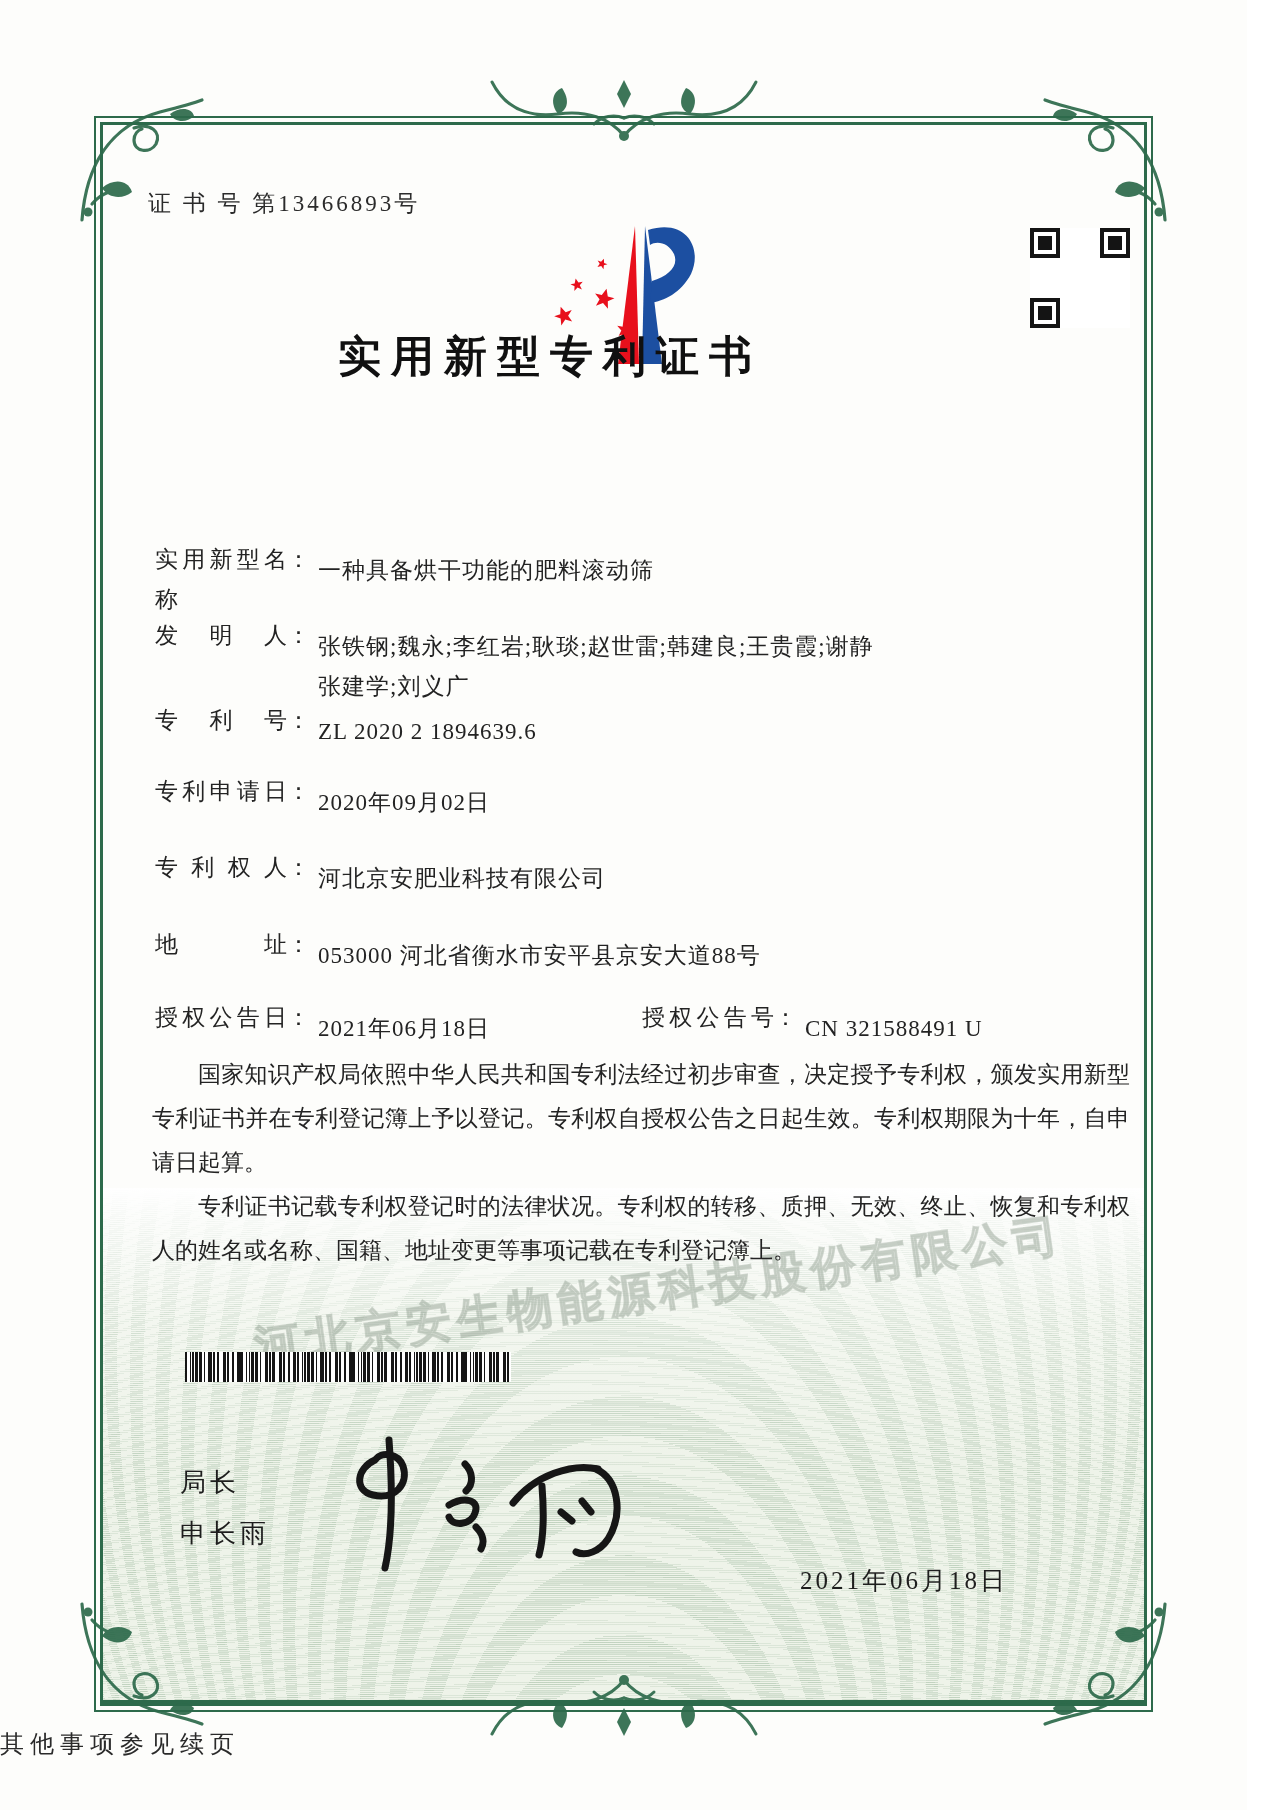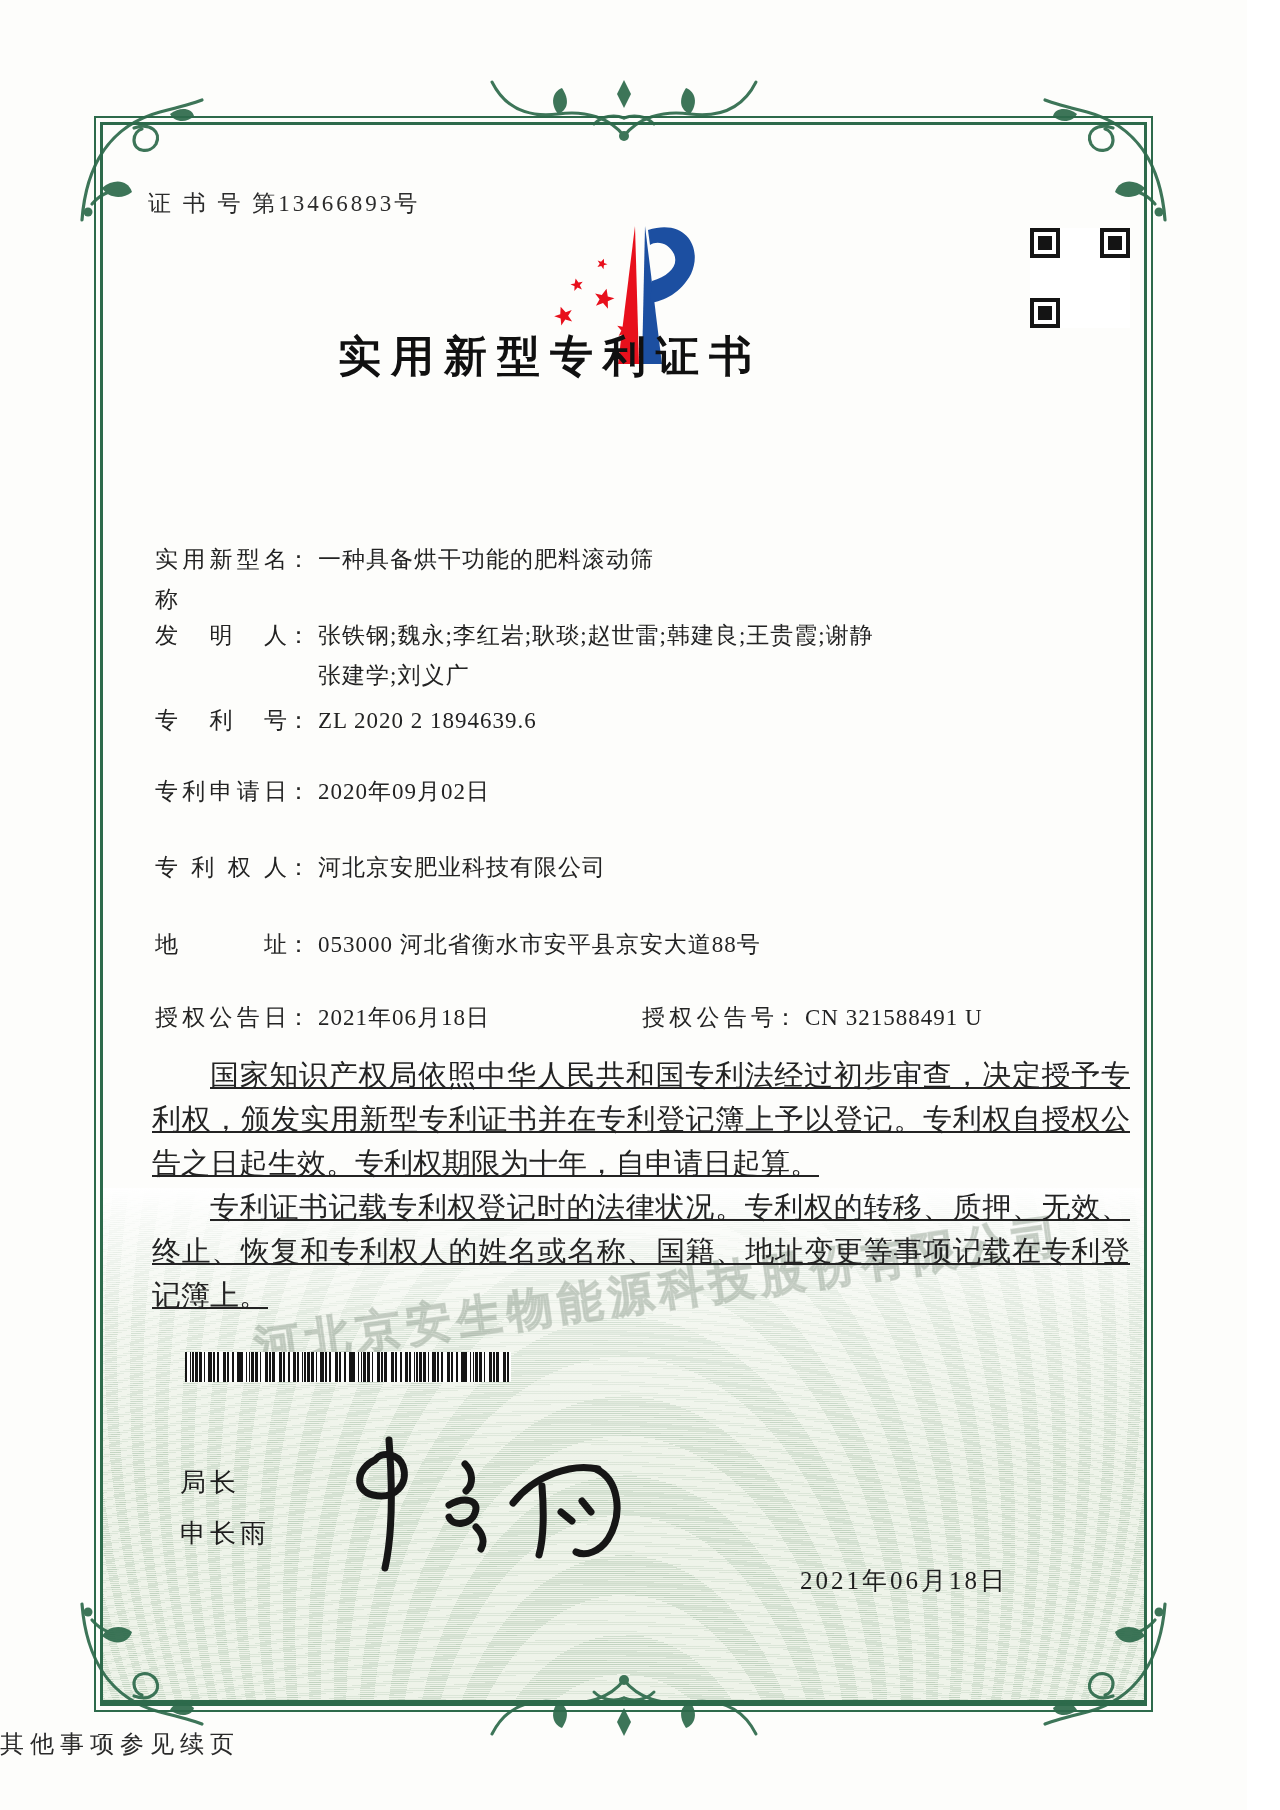--- a/index.html
+++ b/index.html
@@ -38,25 +38,25 @@
       background-size:13px 13px, 9px 9px;background-blend-mode:lighten;}
   .qr .finder{position:absolute;width:22px;height:22px;border:4px solid #141414;background:#fff;box-sizing:content-box;}
   .qr .finder::after{content:"";position:absolute;inset:4px;background:#141414;}
   .qr .f-tl{left:0;top:0;} .qr .f-tr{right:0;top:0;} .qr .f-bl{left:0;bottom:0;}
   .title{position:absolute;left:150px;top:331px;width:800px;text-align:center;z-index:2;
          font-size:43px;font-weight:700;letter-spacing:10px;color:#101010;line-height:1.2;margin:0;}
   
   .row{position:absolute;left:155px;right:100px;display:flex;align-items:flex-start;z-index:2;font-size:23px;line-height:40px;}
   .jl{display:inline-block;width:132px;text-align:justify;text-align-last:justify;flex:none;}
   .colon{flex:none;}
-  .val{margin-left:8px;letter-spacing:1px;}
+  .val{margin-left:8px;letter-spacing:1px;margin-top:11px;}
   .val .vline{display:block;}
   .g2{position:absolute;left:487px;top:0;display:flex;}
   
-  .paras{position:absolute;left:152px;width:978px;top:1053px;z-index:2;font-size:29px;line-height:44px;text-align:justify;text-decoration:underline;}
+  .paras{position:absolute;left:152px;width:978px;top:1053px;z-index:2;font-size:23px;line-height:44px;text-align:justify;}
   .paras p{margin:0;text-indent:2em;}
   
   .barcode{position:absolute;left:185px;top:1352px;width:326px;height:30px;z-index:2;background-color:#fff;
     background-image:
       repeating-linear-gradient(90deg,#151515 0 2px,transparent 2px 5px,#151515 5px 6px,transparent 6px 10px,#151515 10px 13px,transparent 13px 14px),
       repeating-linear-gradient(90deg,#151515 0 1px,transparent 1px 7px,#151515 7px 9px,transparent 9px 16px);
   }
   
   .watermark{position:absolute;left:255px;top:1318px;width:900px;z-index:1;
     font-family:"Liberation Sans","DejaVu Sans",sans-serif;font-weight:700;font-size:45px;letter-spacing:6px;

